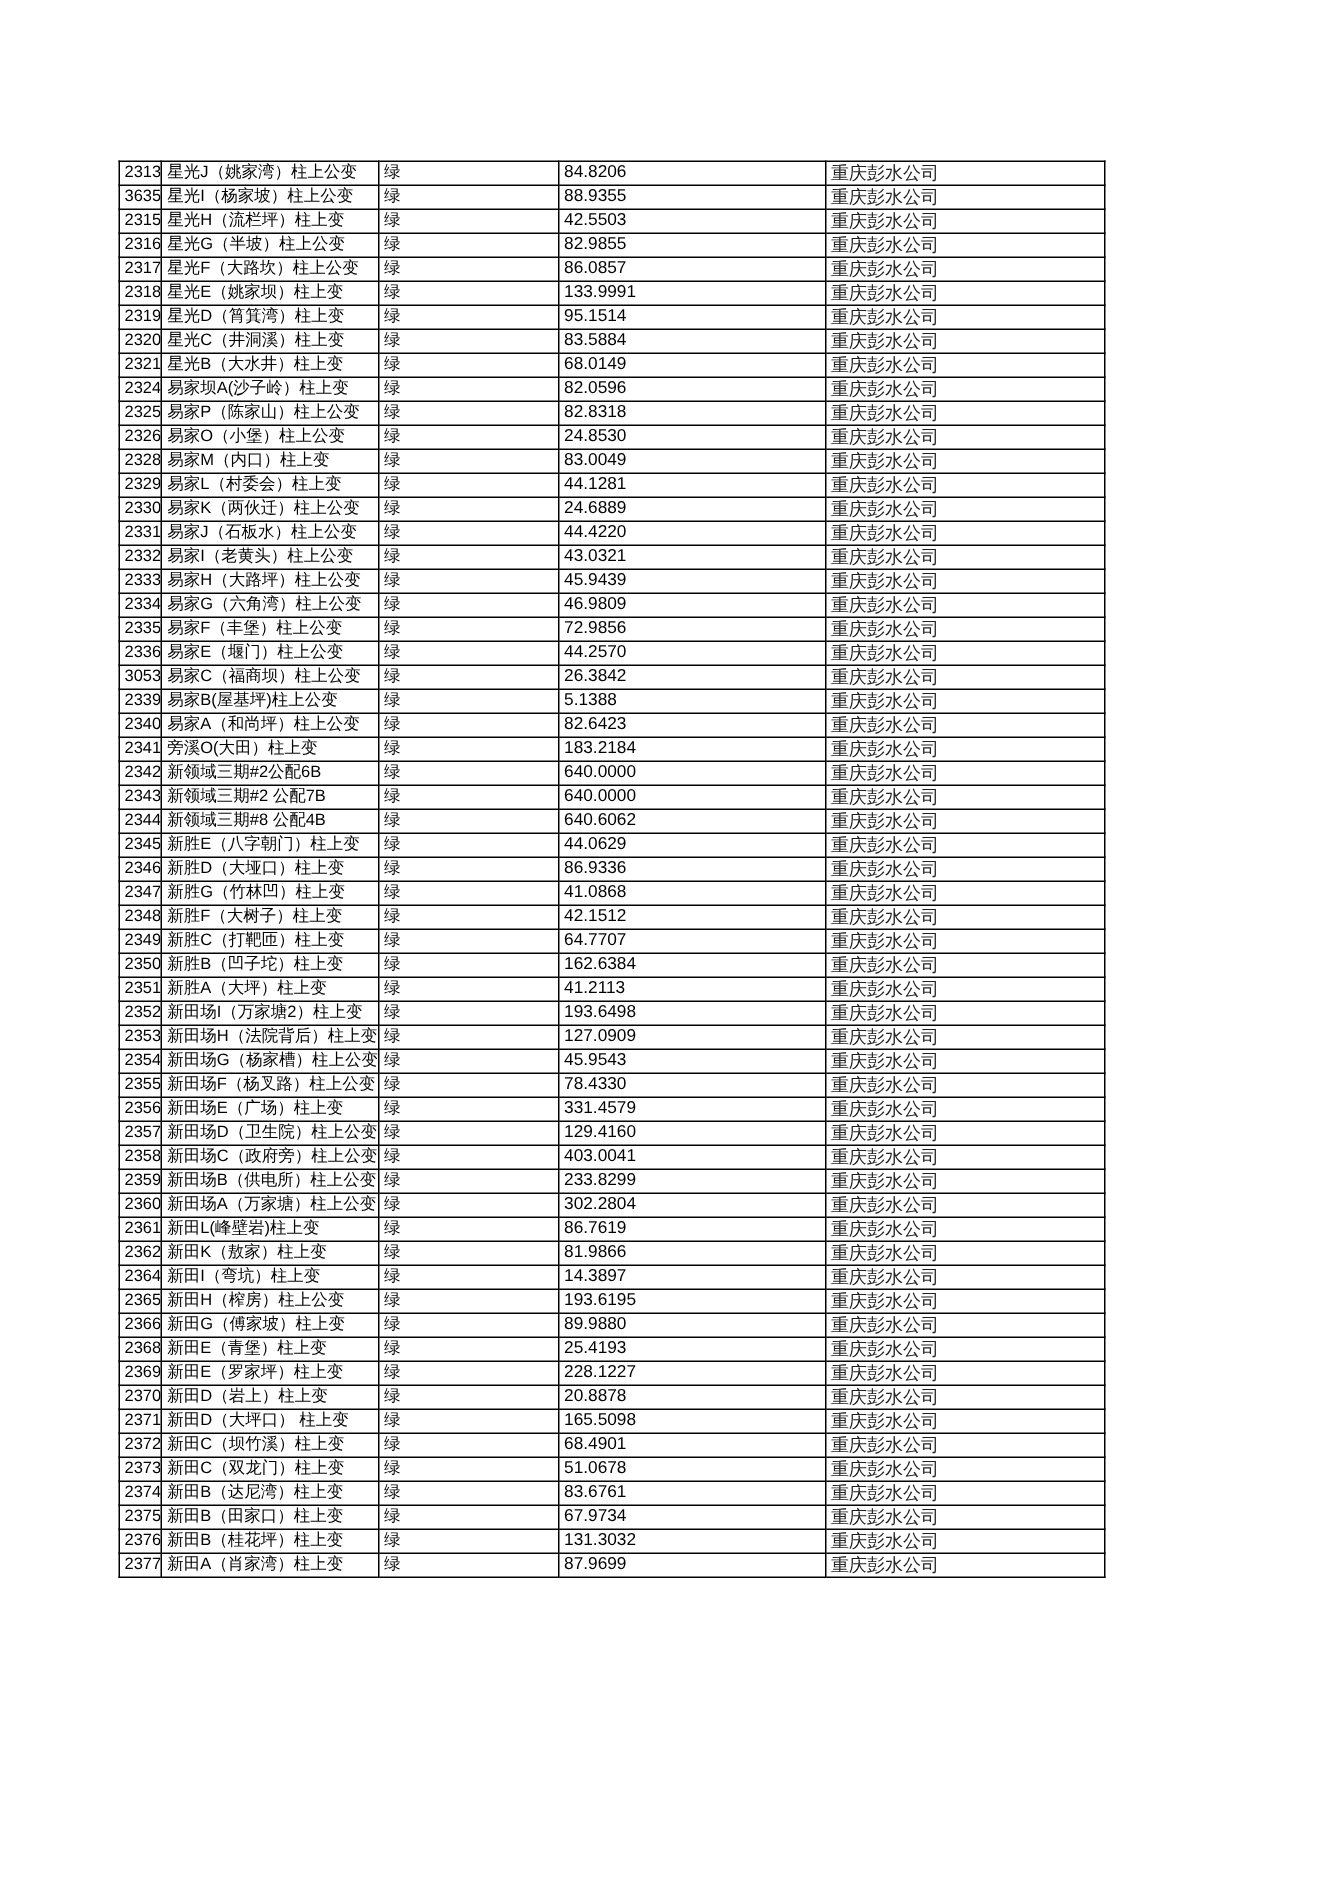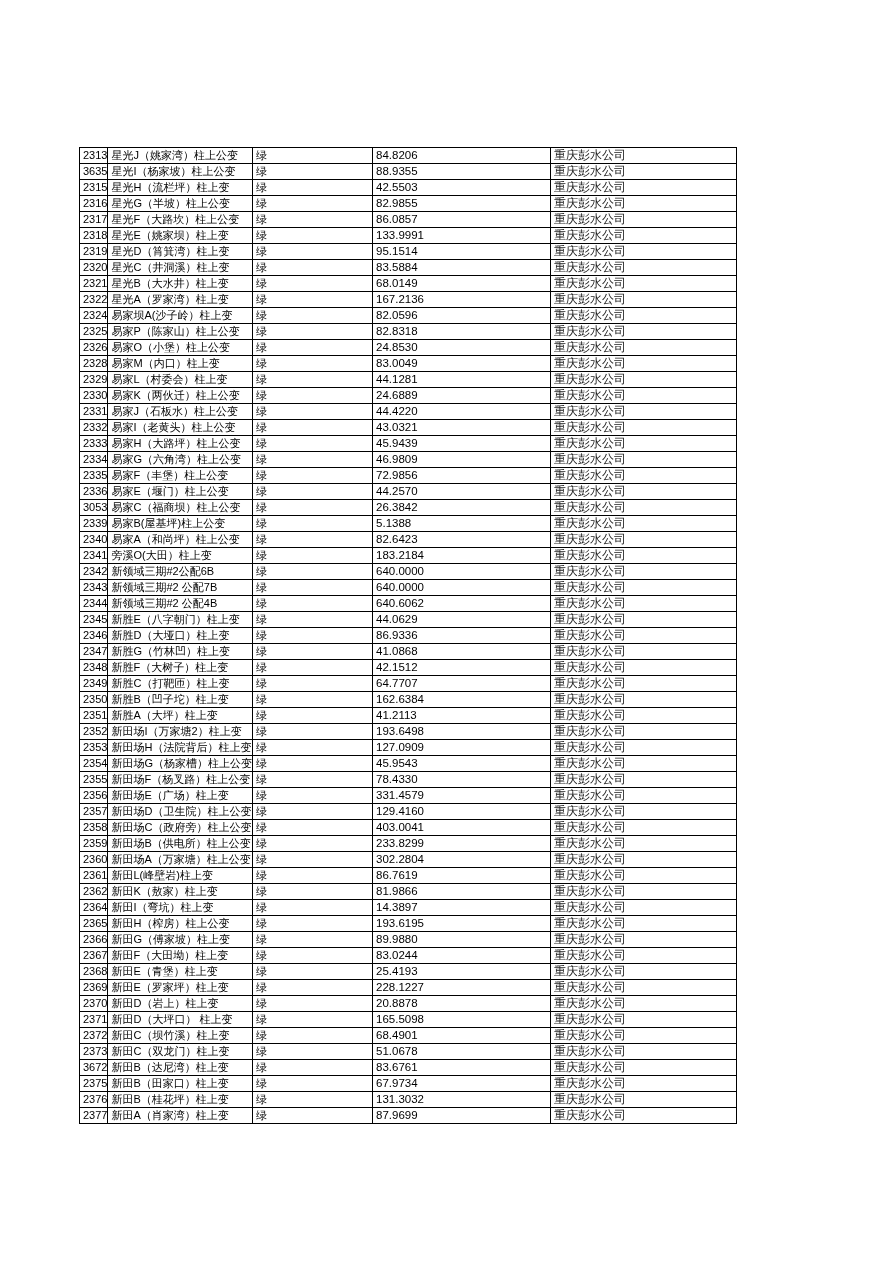--- a/index.html
+++ b/index.html
@@ -13,21 +13,20 @@
     position: relative;
     font-family: "Liberation Sans", "DejaVu Sans", sans-serif;
     color: #000000;
   }
   .sheet-table {
     position: absolute;
     left: 79px;
     top: 107px;
     border-collapse: collapse;
     table-layout: fixed;
-    margin-top: 40px;
   }
   .sheet-table td {
     border: 1px solid #000000;
     height: 15px;
     font-size: 11px;
     line-height: 15px;
     padding: 0 0 0 3px;
     white-space: nowrap;
     overflow: hidden;
     vertical-align: middle;
@@ -126,27 +125,20 @@
   </tr>
 
   <tr>
     <td class="cell-index">2321</td>
     <td class="cell-name">星光B（大水井）柱上变</td>
     <td class="cell-status">绿</td>
     <td class="cell-value">68.0149</td>
     <td class="cell-company">重庆彭水公司</td>
   </tr>
 
-  <tr>
-    <td class="cell-index">2322</td>
-    <td class="cell-name">星光A（罗家湾）柱上变</td>
-    <td class="cell-status">绿</td>
-    <td class="cell-value">167.2136</td>
-    <td class="cell-company">重庆彭水公司</td>
-  </tr>
 
 
   <tr>
     <td class="cell-index">2324</td>
     <td class="cell-name">易家坝A(沙子岭）柱上变</td>
     <td class="cell-status">绿</td>
     <td class="cell-value">82.0596</td>
     <td class="cell-company">重庆彭水公司</td>
   </tr>
 
@@ -283,21 +275,21 @@
   <tr>
     <td class="cell-index">2343</td>
     <td class="cell-name">新领域三期#2 公配7B</td>
     <td class="cell-status">绿</td>
     <td class="cell-value">640.0000</td>
     <td class="cell-company">重庆彭水公司</td>
   </tr>
 
   <tr>
     <td class="cell-index">2344</td>
-    <td class="cell-name">新领域三期#2 公配4B</td>
+    <td class="cell-name">新领域三期#8 公配4B</td>
     <td class="cell-status">绿</td>
     <td class="cell-value">640.6062</td>
     <td class="cell-company">重庆彭水公司</td>
   </tr>
 
   <tr>
     <td class="cell-index">2345</td>
     <td class="cell-name">新胜E（八字朝门）柱上变</td>
     <td class="cell-status">绿</td>
     <td class="cell-value">44.0629</td>
@@ -458,27 +450,20 @@
   </tr>
 
   <tr>
     <td class="cell-index">2366</td>
     <td class="cell-name">新田G（傅家坡）柱上变</td>
     <td class="cell-status">绿</td>
     <td class="cell-value">89.9880</td>
     <td class="cell-company">重庆彭水公司</td>
   </tr>
 
-  <tr>
-    <td class="cell-index">2367</td>
-    <td class="cell-name">新田F（大田坳）柱上变</td>
-    <td class="cell-status">绿</td>
-    <td class="cell-value">83.0244</td>
-    <td class="cell-company">重庆彭水公司</td>
-  </tr>
 
   <tr>
     <td class="cell-index">2368</td>
     <td class="cell-name">新田E（青堡）柱上变</td>
     <td class="cell-status">绿</td>
     <td class="cell-value">25.4193</td>
     <td class="cell-company">重庆彭水公司</td>
   </tr>
 
   <tr>
@@ -515,21 +500,21 @@
 
   <tr>
     <td class="cell-index">2373</td>
     <td class="cell-name">新田C（双龙门）柱上变</td>
     <td class="cell-status">绿</td>
     <td class="cell-value">51.0678</td>
     <td class="cell-company">重庆彭水公司</td>
   </tr>
 
   <tr>
-    <td class="cell-index">3672</td>
+    <td class="cell-index">2374</td>
     <td class="cell-name">新田B（达尼湾）柱上变</td>
     <td class="cell-status">绿</td>
     <td class="cell-value">83.6761</td>
     <td class="cell-company">重庆彭水公司</td>
   </tr>
 
   <tr>
     <td class="cell-index">2375</td>
     <td class="cell-name">新田B（田家口）柱上变</td>
     <td class="cell-status">绿</td>

